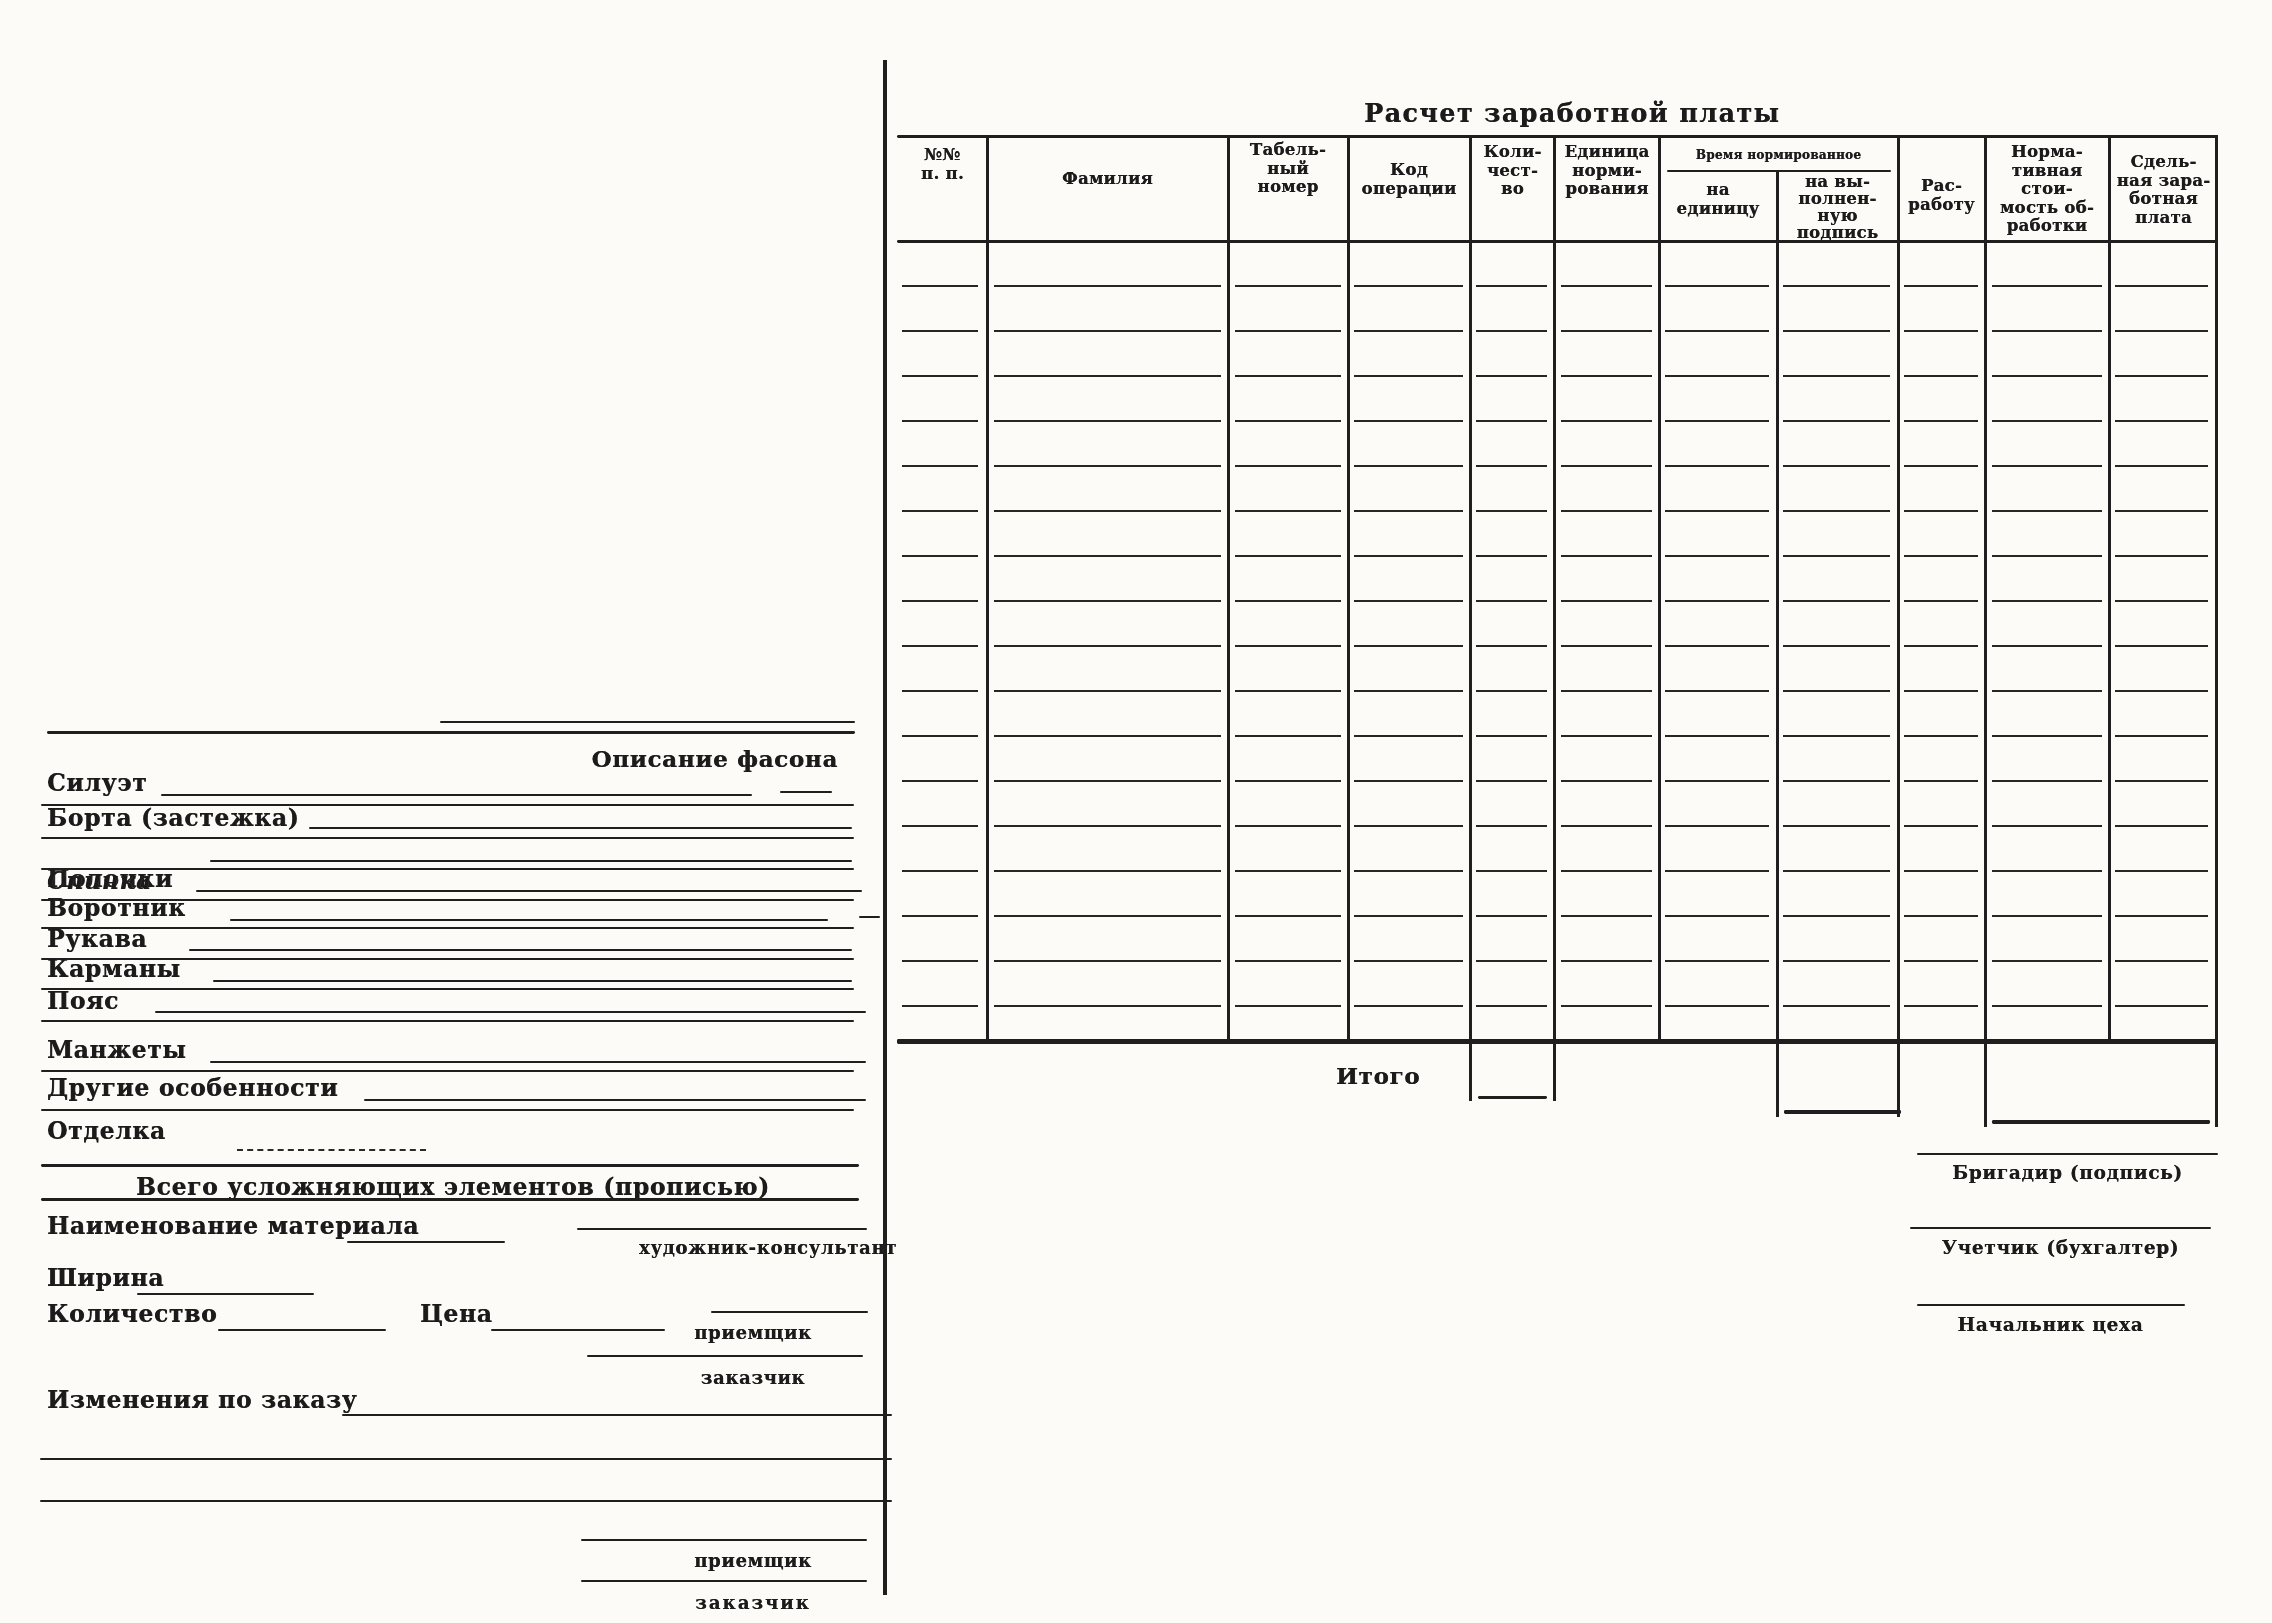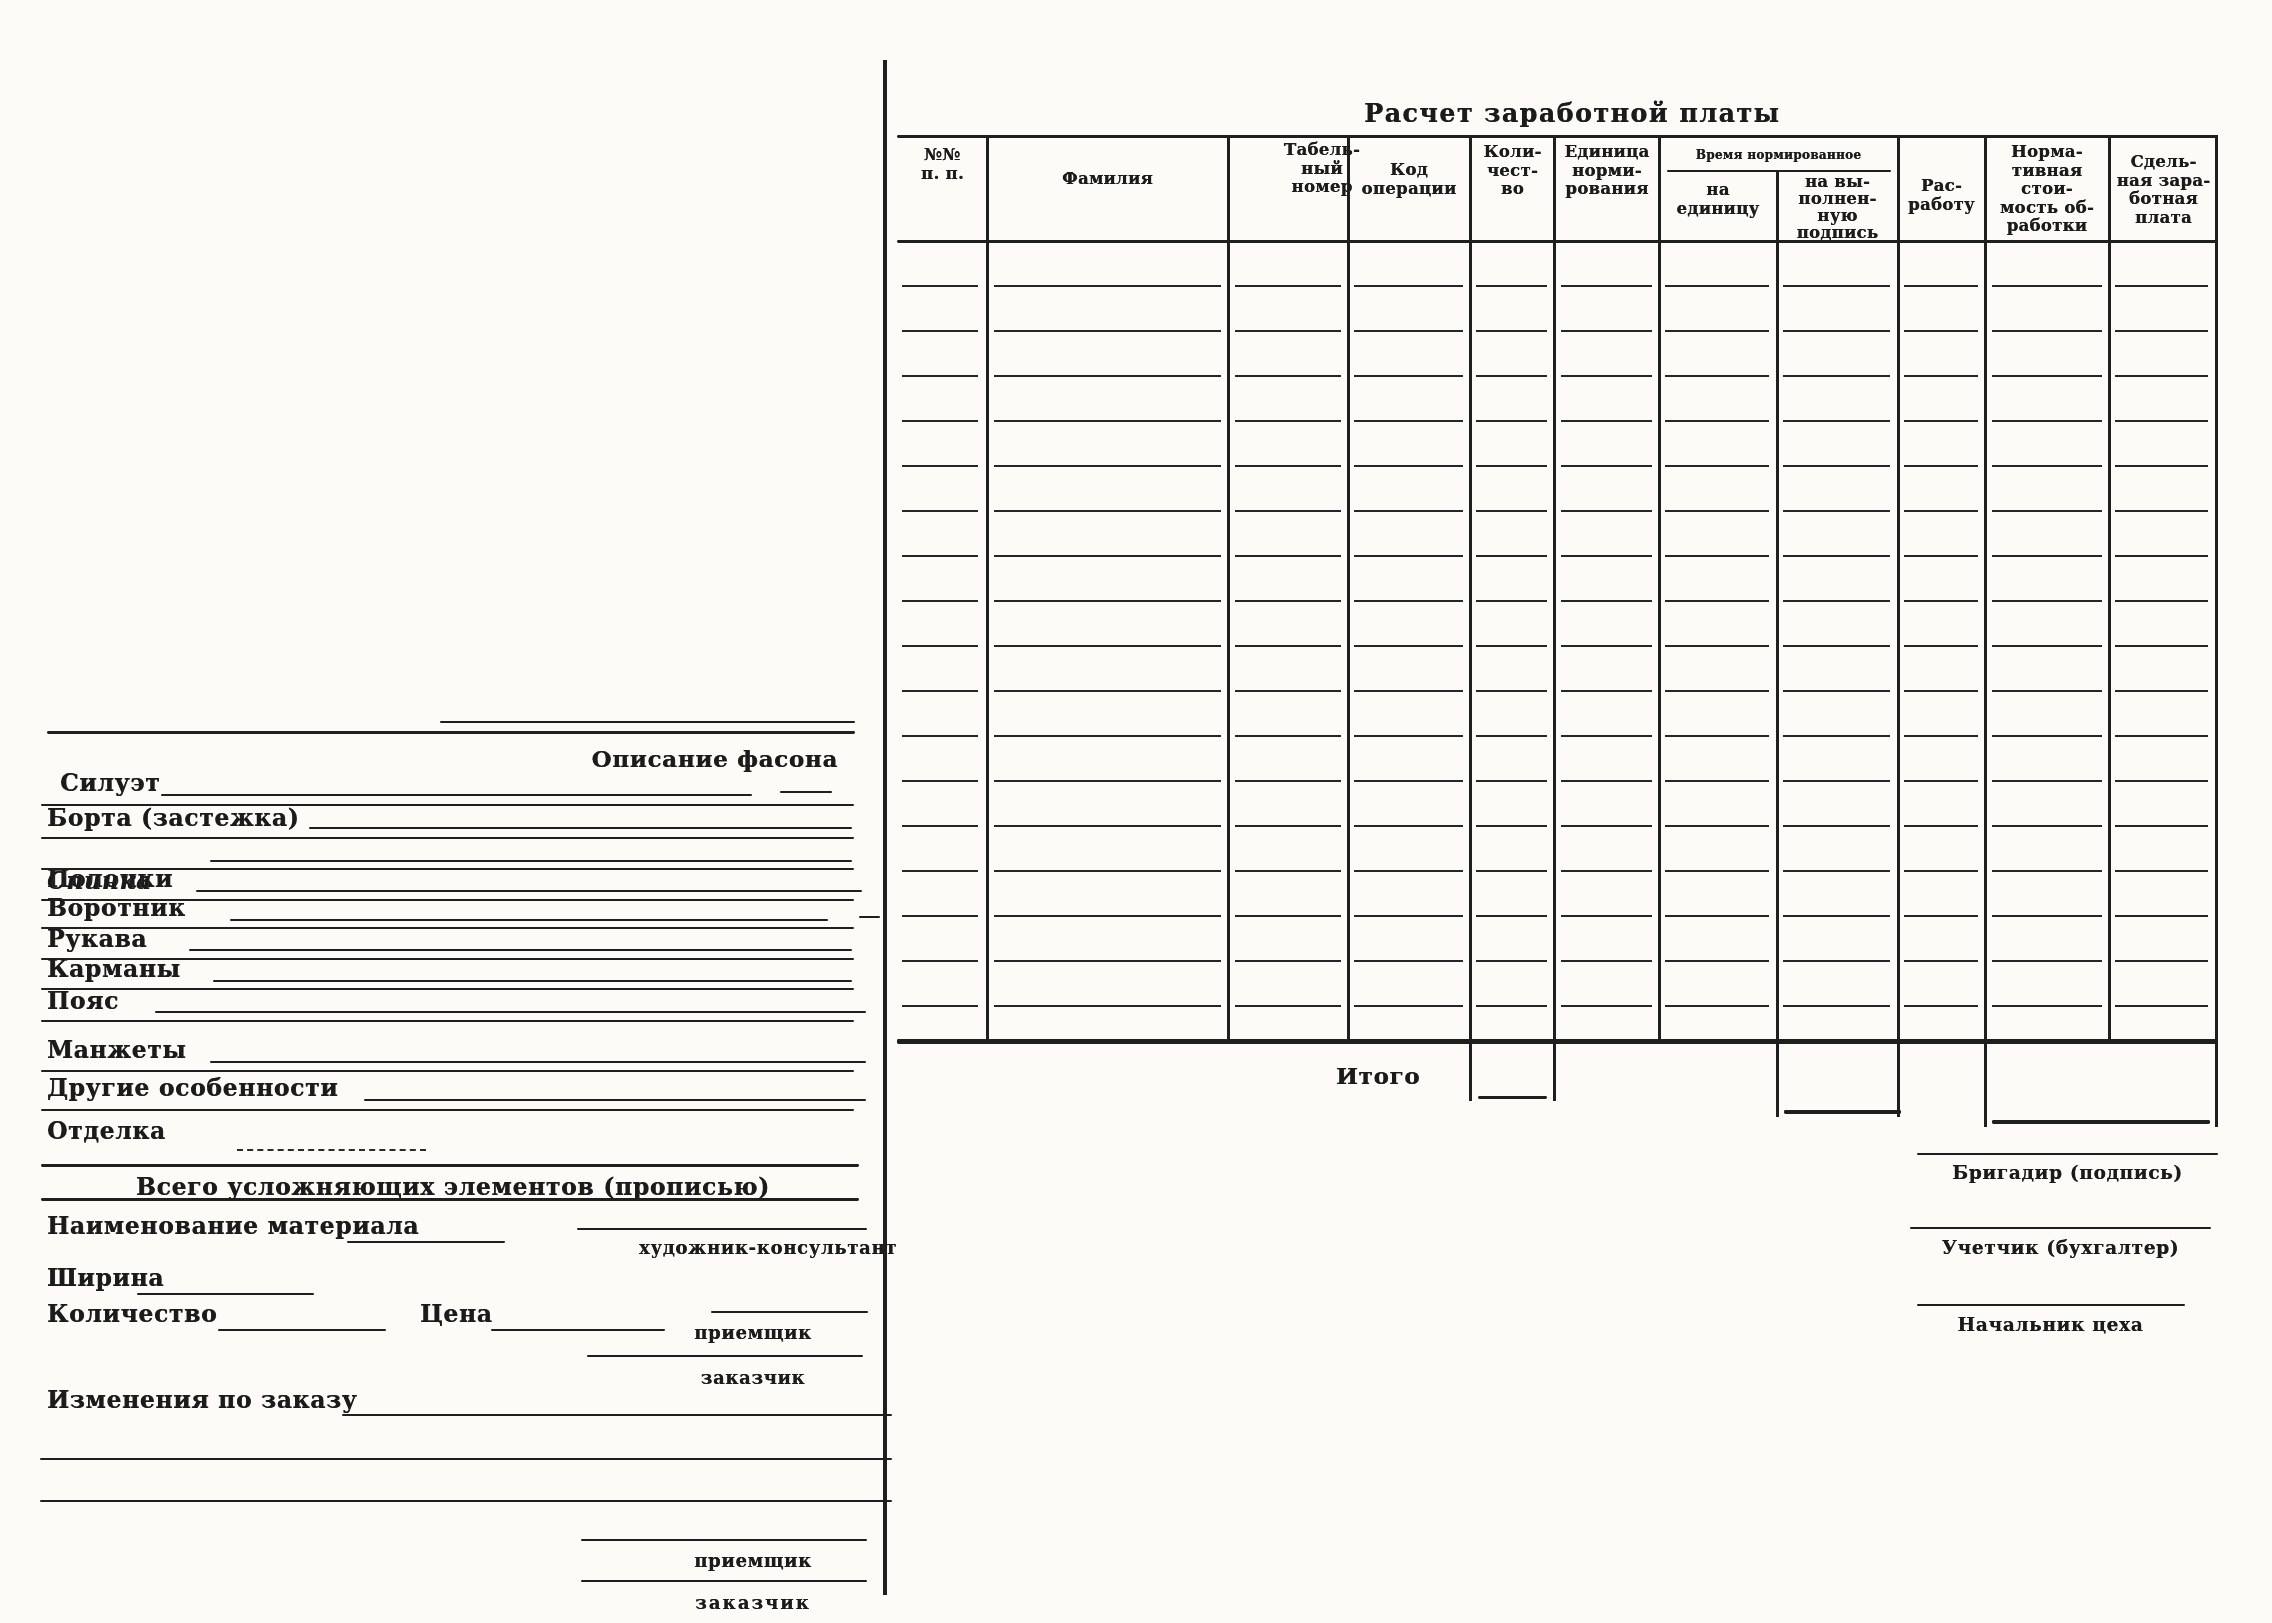--- a/index.html
+++ b/index.html
@@ -25,21 +25,21 @@
 
 <div class="page">
 
   <div class="vl" style="left:883px;top:60px;height:1535px;width:4.1px;"></div>
 
   <div>
     <div class="hl" style="left:440px;top:721px;width:415px;"></div>
     <div class="hl hl4" style="left:47px;top:731px;width:808px;"></div>
     <div class="lbl" style="left:591px;top:745px;width:247px;text-align:right;font-size:23px;">Описание фасона</div>
 
-    <div class="lbl" style="left:60px;top:769px;">Силуэт</div>
+    <div class="lbl" style="left:47px;top:769px;">Силуэт</div>
     <div class="hl" style="left:161px;top:794px;width:591px;"></div>
     <div class="hl" style="left:780px;top:791px;width:52px;"></div>
     <div class="hl" style="left:41px;top:804px;width:813px;"></div>
 
     <div class="lbl" style="left:47px;top:804px;">Борта (застежка)</div>
     <div class="hl" style="left:309px;top:827px;width:543px;"></div>
     <div class="hl" style="left:41px;top:837px;width:813px;"></div>
 
     <div class="lbl" style="left:47px;top:837px;margin-top:28px;">Полочки</div>
     <div class="hl" style="left:210px;top:860px;width:642px;"></div>
@@ -125,21 +125,21 @@
     <div class="vl" style="left:1553px;top:135px;height:907px;"></div>
     <div class="vl" style="left:1658px;top:135px;height:907px;"></div>
     <div class="vl" style="left:1776px;top:172px;height:870px;"></div>
     <div class="vl" style="left:1897px;top:135px;height:907px;"></div>
     <div class="vl" style="left:1984px;top:135px;height:907px;"></div>
     <div class="vl" style="left:2108px;top:135px;height:907px;"></div>
 
     <div class="hdr" style="left:897px;top:146px;width:91px;">№№
 п. п.</div>
     <div class="hdr" style="left:987px;top:170px;width:241px;">Фамилия</div>
-    <div class="hdr" style="left:1228px;top:141px;width:120px;padding-left:34px;">Табель-
+    <div class="hdr" style="left:1228px;top:141px;width:120px;">Табель-
 ный
 номер</div>
     <div class="hdr" style="left:1348px;top:161px;width:122px;">Код
 операции</div>
     <div class="hdr" style="left:1470px;top:143px;width:85px;">Коли-
 чест-
 во</div>
     <div class="hdr" style="left:1555px;top:143px;width:104px;">Единица
 норми-
 рования</div>

